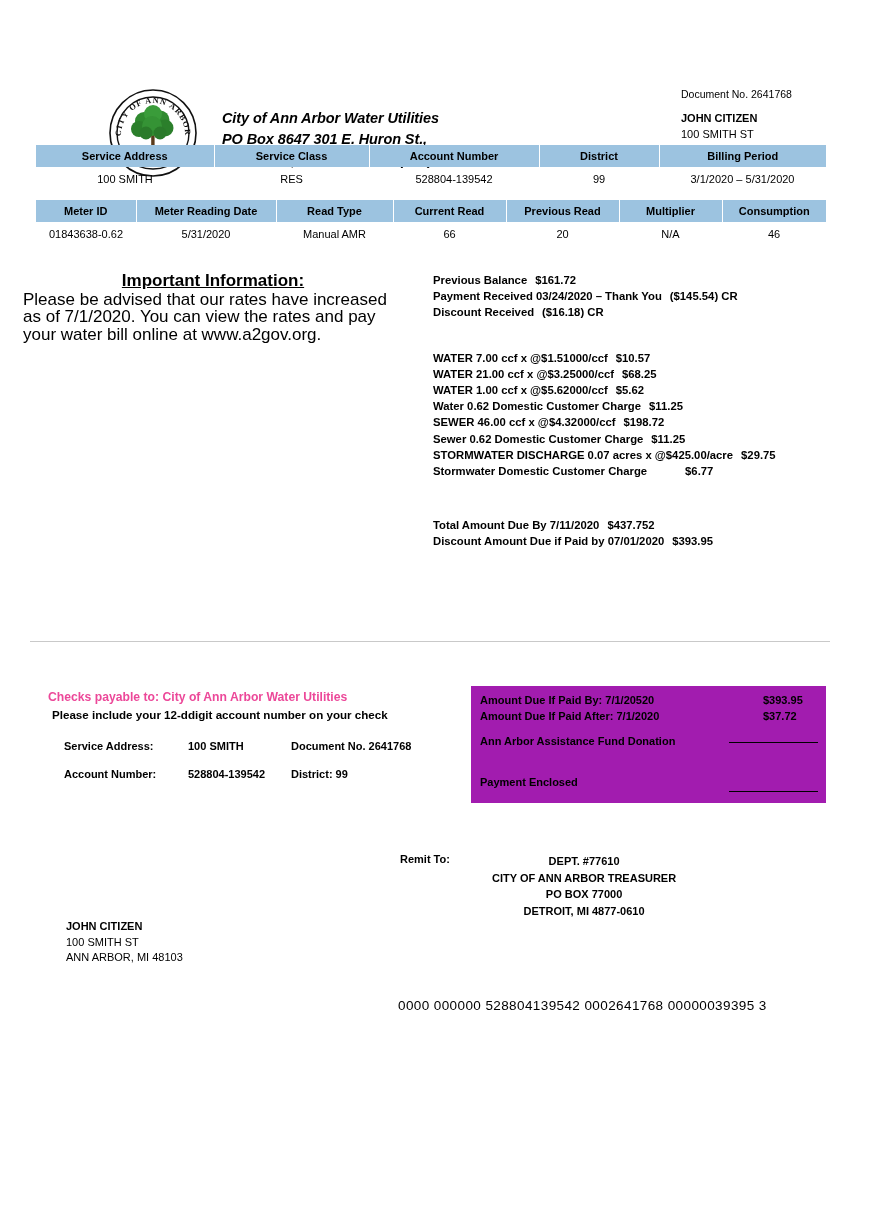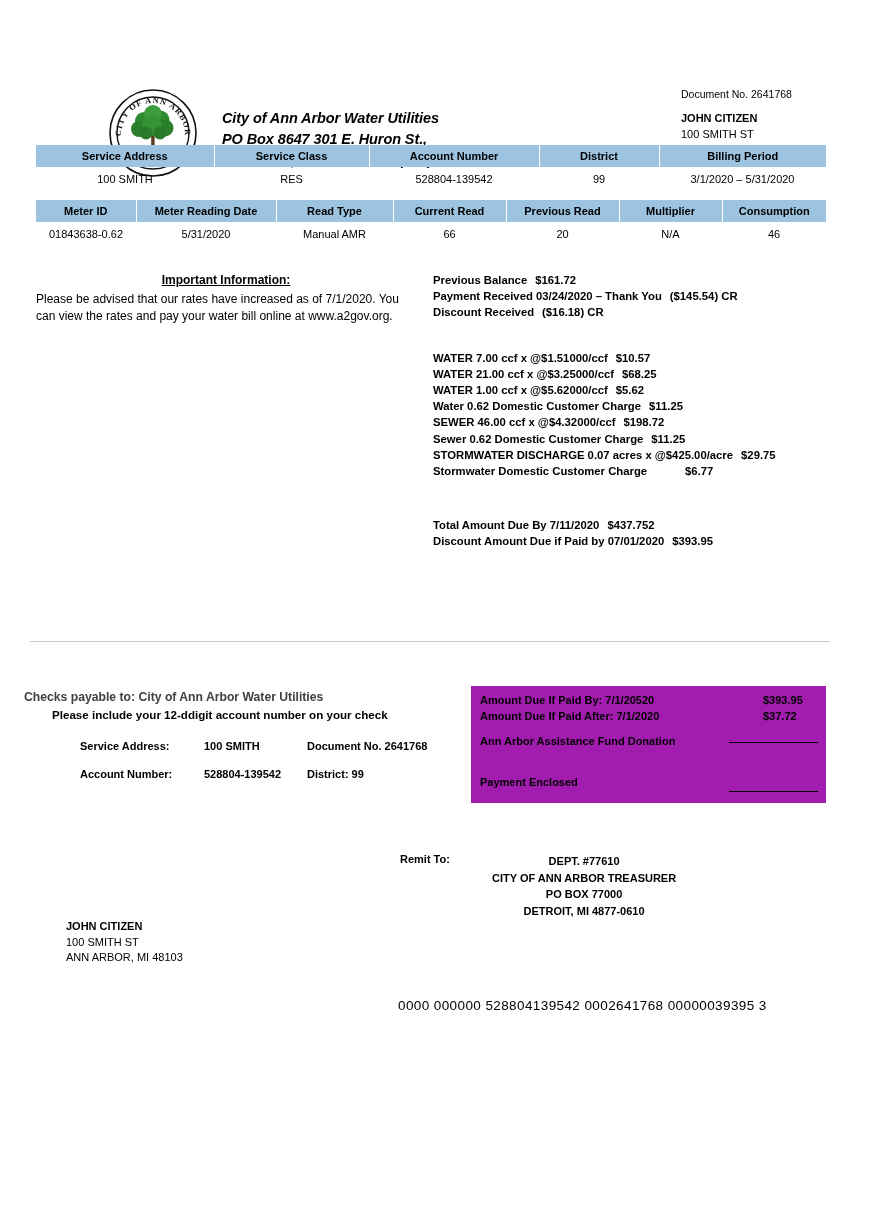--- a/index.html
+++ b/index.html
@@ -56,22 +56,22 @@
     padding: 6px 2px 6px 2px;
     border: none;
   }
   .tbl .sep { border-right: 1px solid #ffffff; }
 
   #tbl-service { left: 36px; top: 145px; width: 790px; }
   #tbl-meter   { left: 36px; top: 200px; width: 790px; }
 
   
   .important {
-    position: absolute; left: 36px; top: 272px; width: 380px;
-    font-size: 12px; line-height: 17.5px;
+    position: absolute; left: 23px; top: 272px; width: 380px;
+    font-size: 17px; line-height: 17.5px;
   }
   .important .ttl {
     display: block; text-align: center; font-weight: bold;
     text-decoration: underline; margin-bottom: 1px;
   }
 
   
   .charges { position: absolute; left: 433px; top: 272px; width: 393px; }
   .crow {
     display: flex; 
@@ -91,30 +91,30 @@
     position: absolute; left: 30px; top: 641px; width: 800px;
     height: 1px; background: #c9c9c9;
   }
   .return-note {
     position: absolute; left: 0; top: 643px; width: 870px;
     text-align: center; font-size: 10px; font-weight: bold;
   }
 
   
   .checks-to {
-    position: absolute; left: 24px; top: 690px;
-    font-size: 12.2px; font-weight: bold; color: #404040;
+    position: absolute; left: 48px; top: 690px;
+    font-size: 12.2px; font-weight: bold; color: #ec4899;
   }
   .include-note {
     position: absolute; left: 52px; top: 708px;
     font-size: 11.6px; font-weight: bold;
   }
 
   .stub-fields { position: absolute; left: 64px; top: 740px; font-size: 11px; }
-  .sf-row { display: flex; align-items: center; margin-bottom: 16px; margin-left: 16px; }
+  .sf-row { display: flex; align-items: center; margin-bottom: 16px; }
   .sf-label { width: 124px; font-weight: bold; }
   .sf-value { width: 103px; font-weight: bold; }
   .sf-extra { font-weight: bold; }
 
   
   .paybox {
     position: absolute; left: 471px; top: 686px;
     width: 355px; height: 117px;
     background: #a21caf;
   }

